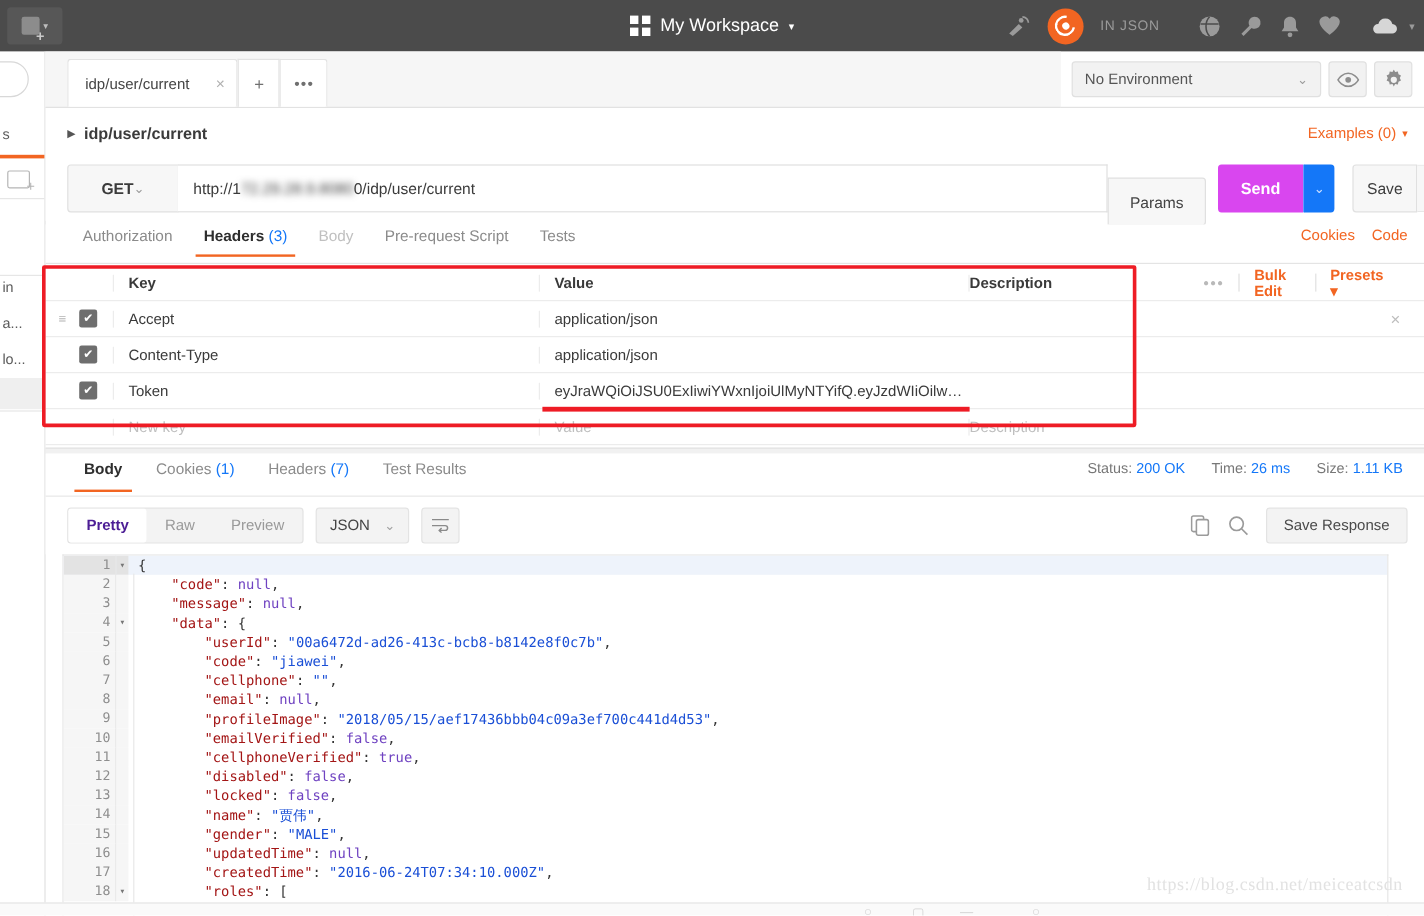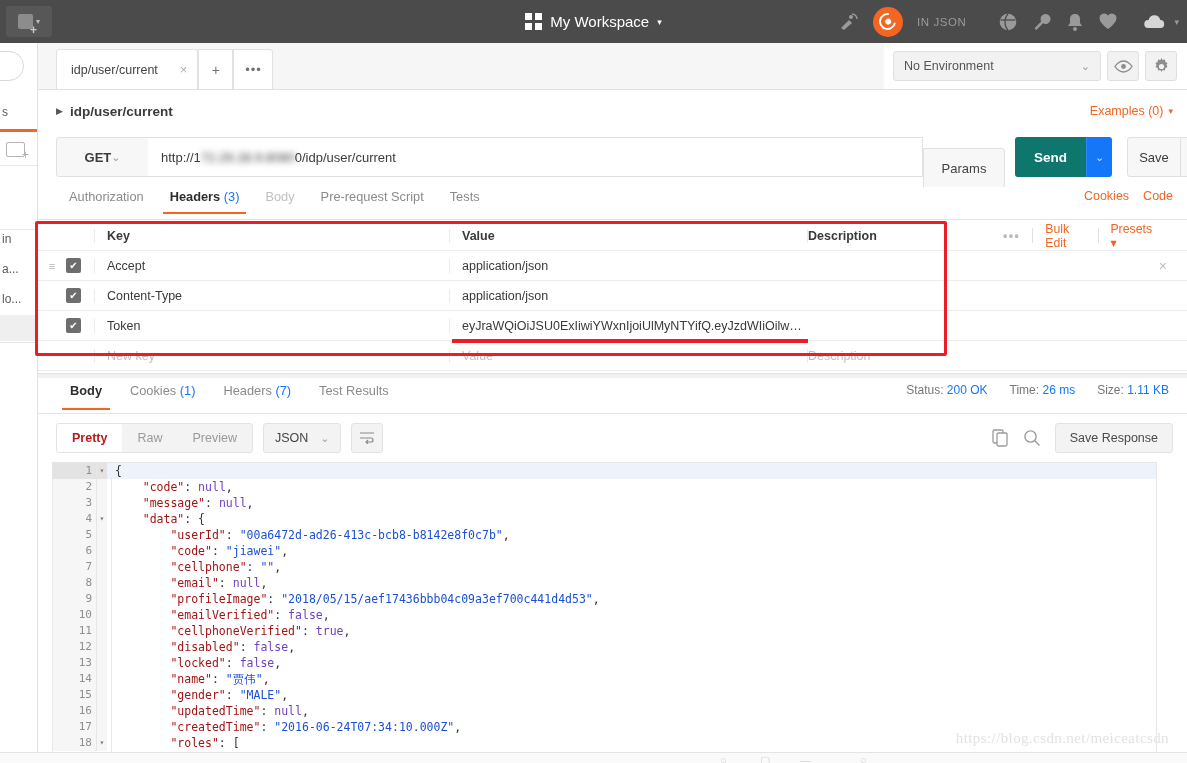--- a/index.html
+++ b/index.html
@@ -167,21 +167,21 @@
   }
   .blurpart span { filter: blur(3.1px); color:#3b3b3b; }
   .params {
     position: absolute; left: 885px; top: 16px; width: 82px; height: 40px;
     background: #f7f7f7; border: 1px solid #e0e0e0; border-radius: 0 3px 3px 0;
     display: flex; align-items: center; justify-content: center;
     font-size: 13px; color: #444;
   }
   .sendgrp { position: absolute; left: 977px; top: 5px; height: 40px; display: flex; }
   .sendbtn {
-    width: 71px; background: #0f766e; color: #fff; font-weight: bold; font-size: 13.5px;
+    width: 71px; background: #d946ef; color: #fff; font-weight: bold; font-size: 13.5px;
     display: flex; align-items: center; justify-content: center; border-radius: 3px 0 0 3px;
   }
   .sendcv {
     width: 26px; background: #1477f8; color: #cfe1ff; font-size: 11px;
     display: flex; align-items: center; justify-content: center;
     border-left: 1px solid #2f86ff; border-radius: 0 3px 3px 0;
   }
   .savegrp { position: absolute; left: 1089px; top: 5px; height: 40px; display: flex; }
   .savebtn {
     width: 54px; background: #f7f7f7; border: 1px solid #e0e0e0; border-radius: 3px 0 0 3px;
@@ -229,21 +229,21 @@
   .chk {
     width: 15px; height: 15px; border-radius: 2px; background: #6e6e6e;
     display: flex; align-items: center; justify-content: center;
     color: #fff; font-size: 10px; line-height: 1;
   }
   .hdr-tools {
     display: flex; align-items: center; gap: 12px; margin-left: auto; padding-right: 14px;
     font-size: 12.3px;
   }
   .hdr-tools .dots3 { color: #b9b9b9; letter-spacing: 1.5px; }
-  .hdr-tools .lk { color: #f26522; font-weight: normal; }
+  .hdr-tools .lk { color: #f26522; font-weight: bold; }
   .hdr-tools .sep { width: 1px; height: 15px; background: #e0e0e0; }
   .rmx { color: #bdbdbd; font-size: 14px; }
 
   
   .redbox {
     position: absolute; left: 35px; top: 221px; width: 912px; height: 135px;
     border: 3px solid #ee1c25; border-radius: 2px; pointer-events: none; z-index: 30;
   }
   .redline {
     position: absolute; left: 452px; top: 339px; width: 356px; height: 4px;
@@ -263,21 +263,21 @@
     display: flex; gap: 22px; font-size: 12px; color: #777;
   }
   .status b { color: #1477f8; font-weight: normal; }
 
   .resptool {
     position: absolute; left: 38px; top: 414px; width: 1149px; height: 48px; background: #fff;
     display: flex; align-items: center; padding: 0 14px 0 18px; gap: 10px;
   }
   .seg { display: flex; background: #f3f3f3; border: 1px solid #e3e3e3; border-radius: 3px; height: 30px; }
   .seg > div { padding: 0 15px; display: flex; align-items: center; font-size: 12.5px; color: #9a9a9a; }
-  .seg > div.on { background: #fff; color: #b91c1c; font-weight: bold; border-radius: 2px; }
+  .seg > div.on { background: #fff; color: #4c1d95; font-weight: bold; border-radius: 2px; }
   .jsonsel {
     height: 30px; background: #f3f3f3; border: 1px solid #e3e3e3; border-radius: 3px;
     display: flex; align-items: center; gap: 12px; padding: 0 11px; font-size: 12.5px; color: #444;
   }
   .jsonsel .cv { color: #a0a0a0; font-size: 11px; }
   .wrapbtn {
     width: 32px; height: 30px; background: #f3f3f3; border: 1px solid #e3e3e3; border-radius: 3px;
     display: flex; align-items: center; justify-content: center; color: #8a8a8a;
   }
   .rt-right { margin-left: auto; display: flex; align-items: center; gap: 14px; }

